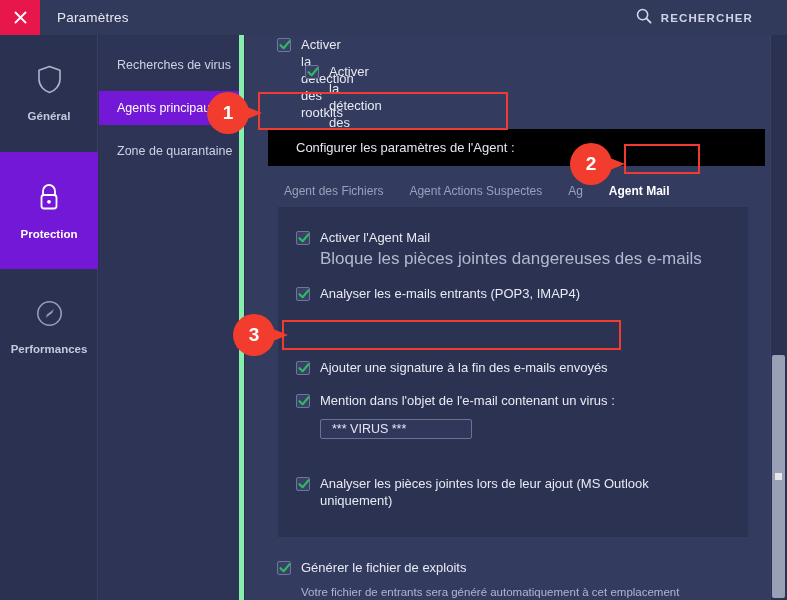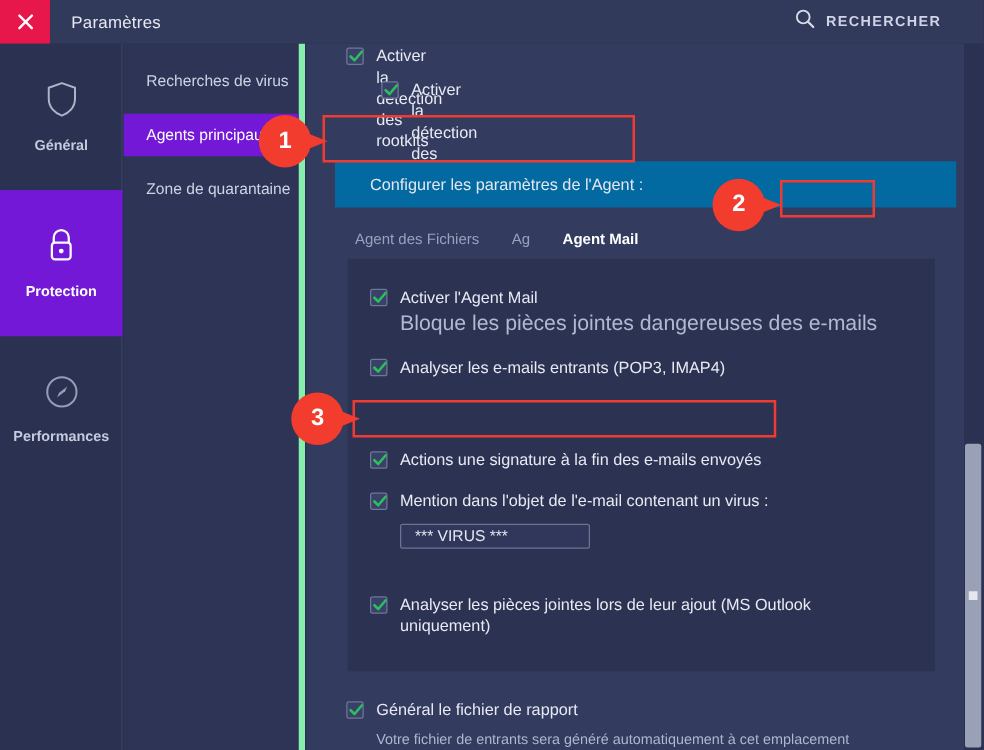--- a/index.html
+++ b/index.html
@@ -128,21 +128,21 @@
   }
 
   .top-rows { position: absolute; left: 32px; top: 0px; }
   .top-rows .r1 { position: absolute; left: 0; top: 1px; }
   .top-rows .r2 { position: absolute; left: 28px; top: 28px; }
 
   
   .configure-bar {
     position: absolute; left: 23px; top: 94px;
     width: 497px; height: 37px;
-    background: #0369a1;
+    background: #000000;
     display: flex; align-items: center;
     padding-left: 28px;
   }
   .configure-bar .t {
     color: #e4e7f1; font-size: 13px;
   }
 
   
   .tabs {
     position: absolute; left: 26px; top: 140px;
@@ -339,20 +339,21 @@
         <span class="lbl">Activer la détection des exploits</span>
       </div>
     </div>
 
     <div class="configure-bar">
       <span class="t">Configurer les paramètres de l'Agent :</span>
     </div>
 
     <div class="tabs">
       <div class="tab">Agent des Fichiers</div>
+      <div class="tab">Agent Actions Suspectes</div>
       <div class="tab">Ag</div>
       <div class="tab active">Agent Mail</div>
     </div>
 
     <div class="panel">
 
       <div class="p-row p1 row">
         <span class="cb">
           <svg width="14" height="14" viewBox="0 0 14 14">
               <path d="M2.5 7.2 L5.6 10.2 L11.4 3.4" fill="none" stroke="#2dbd5f" stroke-width="2.1" stroke-linecap="round" stroke-linejoin="round"></path>
@@ -371,21 +372,21 @@
         <span class="lbl">Analyser les e-mails entrants (POP3, IMAP4)</span>
       </div>
 
 
       <div class="p-row p4 row">
         <span class="cb">
           <svg width="14" height="14" viewBox="0 0 14 14">
               <path d="M2.5 7.2 L5.6 10.2 L11.4 3.4" fill="none" stroke="#2dbd5f" stroke-width="2.1" stroke-linecap="round" stroke-linejoin="round"></path>
             </svg>
         </span>
-        <span class="lbl">Actions une signature à la fin des e-mails envoyés</span>
+        <span class="lbl">Ajouter une signature à la fin des e-mails envoyés</span>
       </div>
 
       <div class="p-row p5 row">
         <span class="cb">
           <svg width="14" height="14" viewBox="0 0 14 14">
               <path d="M2.5 7.2 L5.6 10.2 L11.4 3.4" fill="none" stroke="#2dbd5f" stroke-width="2.1" stroke-linecap="round" stroke-linejoin="round"></path>
             </svg>
         </span>
         <span class="lbl">Mention dans l'objet de l'e-mail contenant un virus :</span>
       </div>
@@ -403,21 +404,21 @@
 
     </div>
 
     <div class="report">
       <div class="rr">
         <span class="cb">
           <svg width="14" height="14" viewBox="0 0 14 14">
               <path d="M2.5 7.2 L5.6 10.2 L11.4 3.4" fill="none" stroke="#2dbd5f" stroke-width="2.1" stroke-linecap="round" stroke-linejoin="round"></path>
             </svg>
         </span>
-        <span class="lbl">Général le fichier de rapport</span>
+        <span class="lbl">Générer le fichier de exploits</span>
       </div>
       <div class="report-sub">
         <span>Votre fichier de entrants sera généré automatiquement à cet emplacement</span>
         
       </div>
     </div>
 
   </div>
 
   <div class="scrollbar-track">

